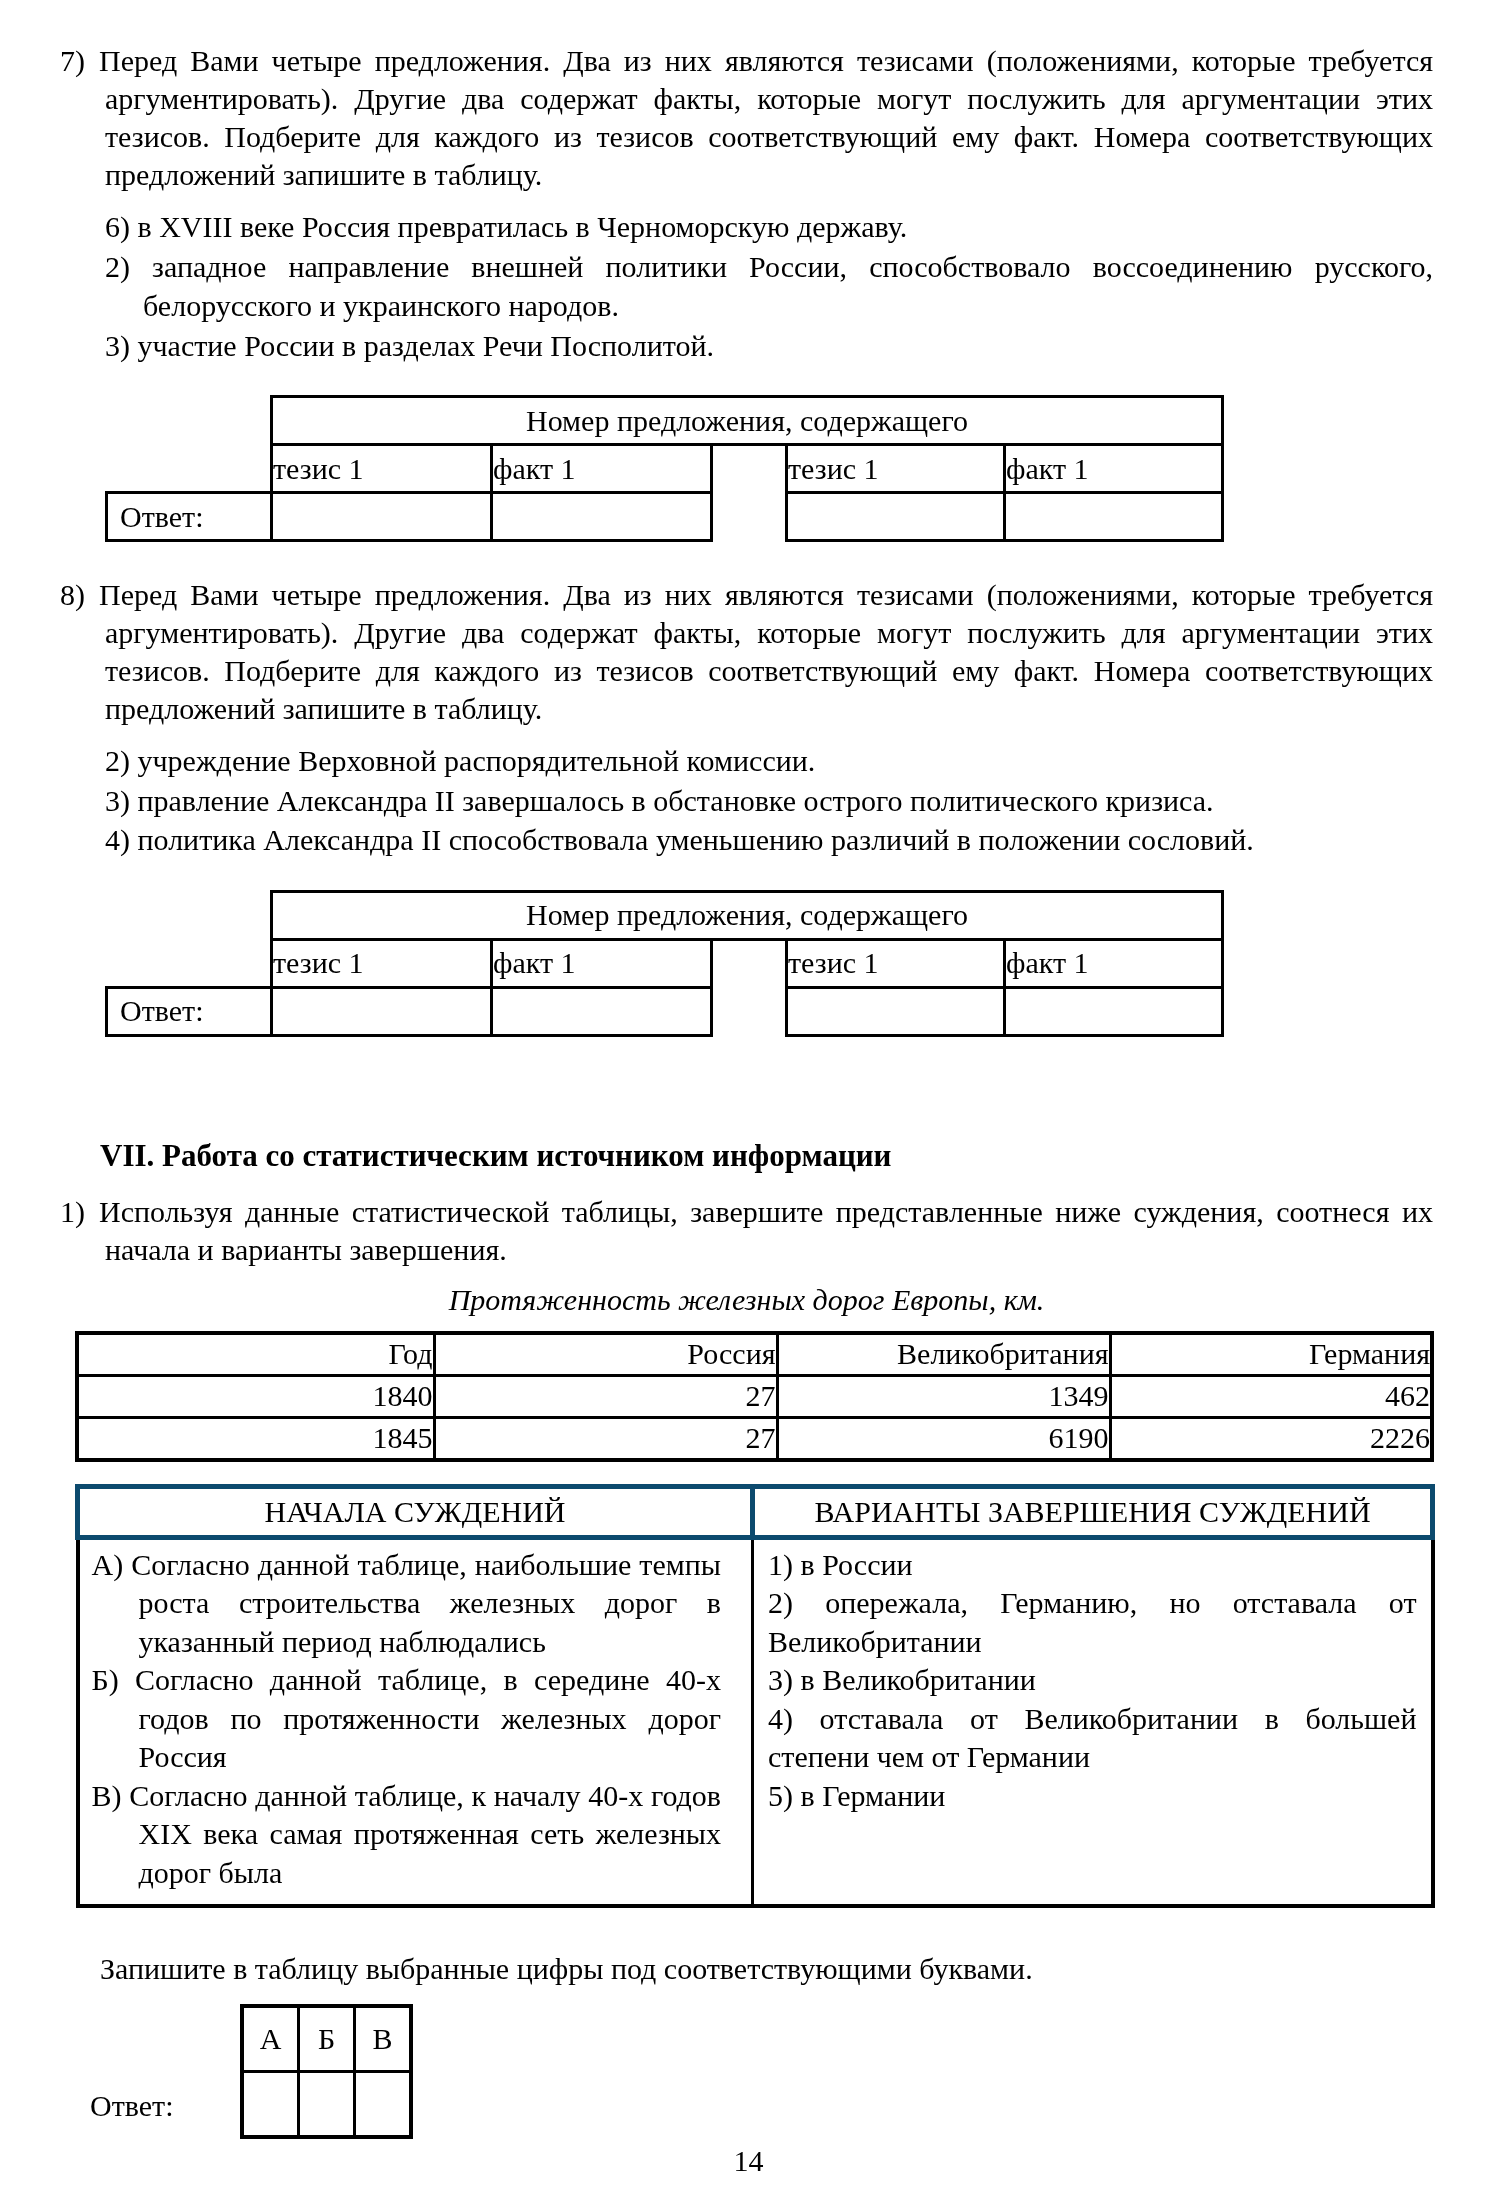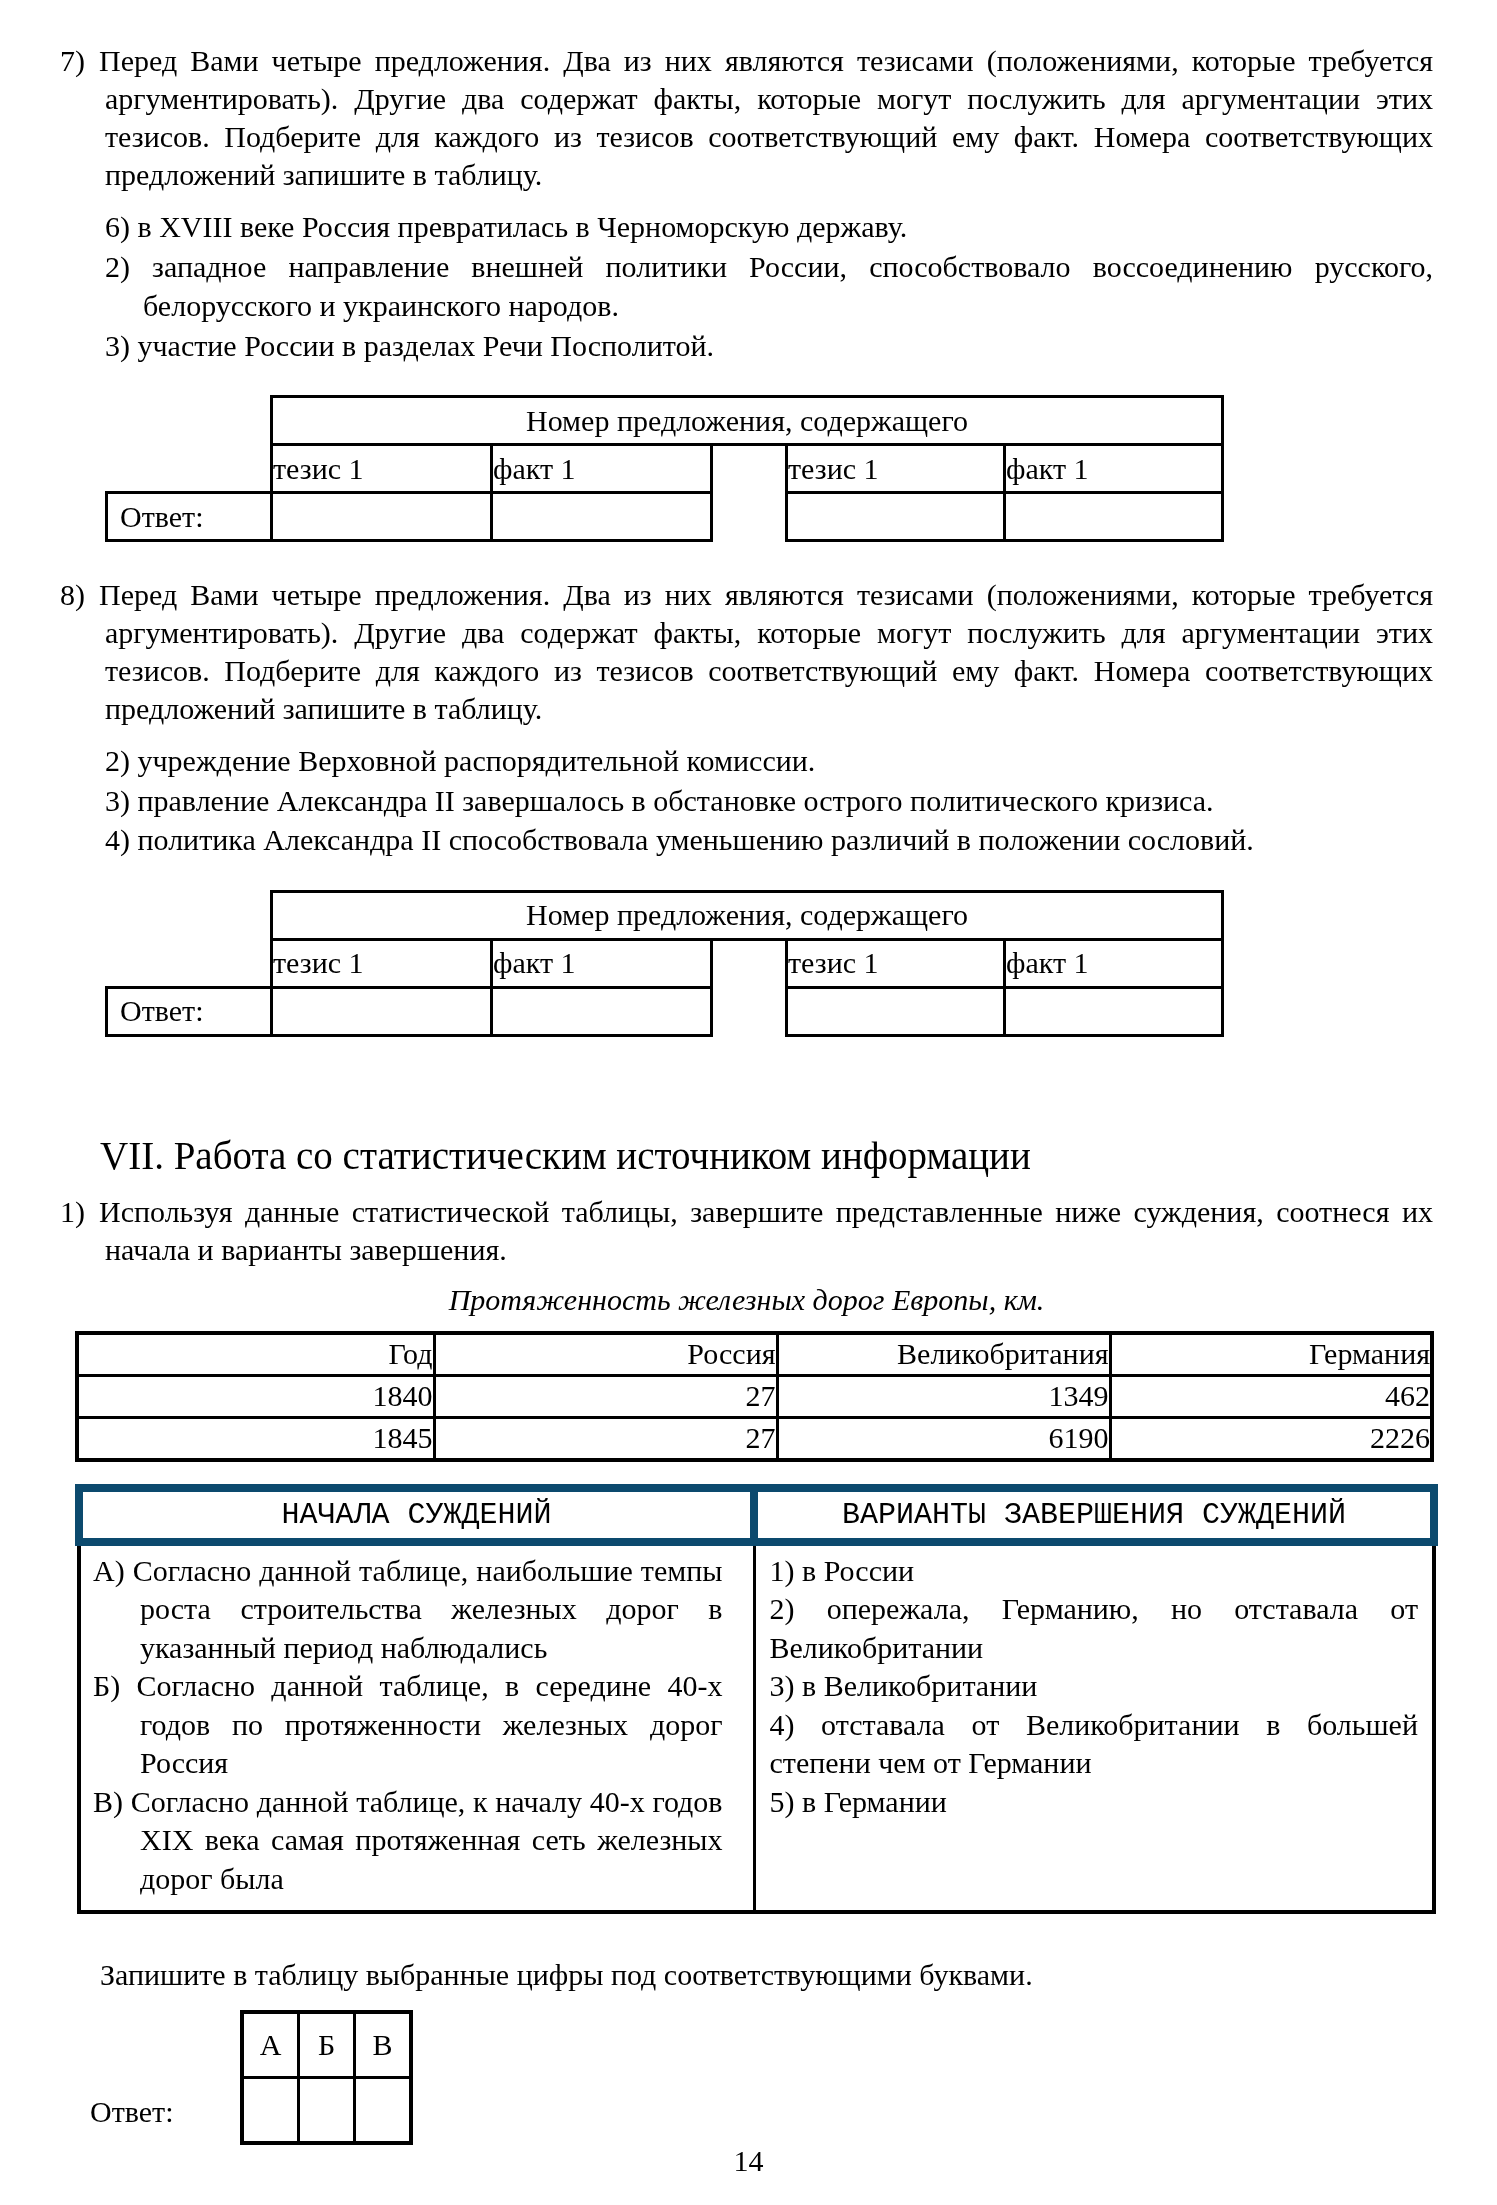--- a/index.html
+++ b/index.html
@@ -37,38 +37,38 @@
   .ans-table .ch    { border: 3px solid #000; text-align: left; }
   .ans-table .albl  { border: 3px solid #000; padding-left: 12px; }
   .ans-table .cell  { border: 3px solid #000; }
   .ans-table .blank { border: none; }
   .ans-table .gap   { border: none; }
 
   .q8-block { margin-top: 34px; }
 
   .section-title {
     margin: 100px 0 0 100px;
-    font-weight: normal;
-    font-size: 39px;
+    font-weight: bold;
+    font-size: 31px;
     line-height: 38px;
   }
   .sq1-para { margin-top: 18px; }
 
   .caption {
     margin: 12px 64px 0 60px;
     text-align: center;
     font-style: italic;
     line-height: 38px;
   }
 
   .rail-table { border-collapse: collapse; border: 4px solid #000; table-layout: fixed; margin: 12px 0 0 75px; }
   .rail-table td { border: 3px solid #000; height: 39px; padding: 0 0 0 10px; line-height: 34px; text-align: right; }
 
   .match-table { border-collapse: collapse; border: 4px solid #000; table-layout: fixed; margin: 22px 0 0 75px; }
-  .match-table .m-hdr { border: 8px solid #0c4a6e; height: 46px; text-align: center; font-weight: normal; padding: 0; font-family: Liberation Mono, monospace; }
+  .match-table .m-hdr { border: 5px solid #0c4a6e; height: 46px; text-align: center; font-weight: normal; padding: 0; }
   .match-table .m-body { border: 3px solid #000; vertical-align: top; padding: 6px 30px 12px 12px; }
   .match-table .m-body.right { padding: 6px 14px 12px 14px; }
   .m-left-item {
     margin: 0; padding-left: 47px; text-indent: -47px;
     text-align: justify; line-height: 38.5px;
   }
   .m-right-item { margin: 0; text-align: justify; line-height: 38.5px; }
 
   .instruction { margin: 42px 64px 0 100px; line-height: 38px; }
 

